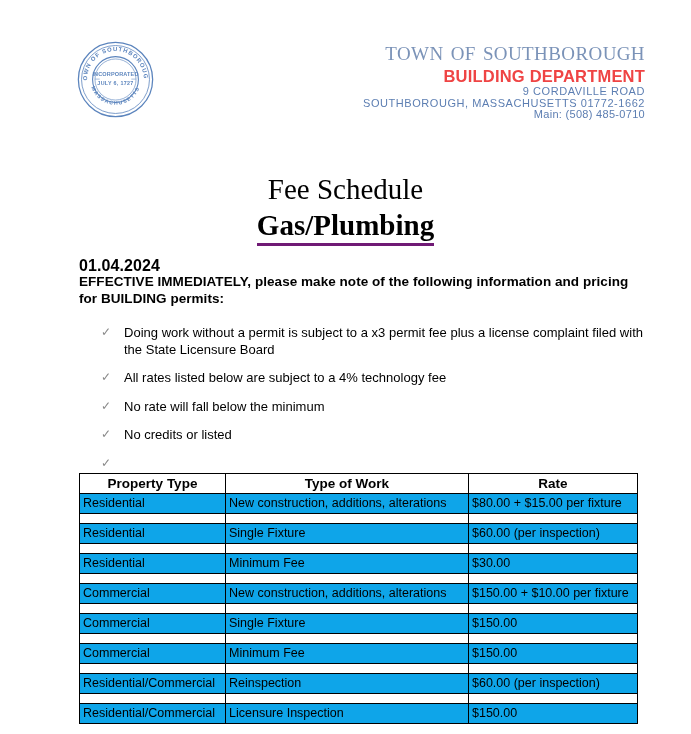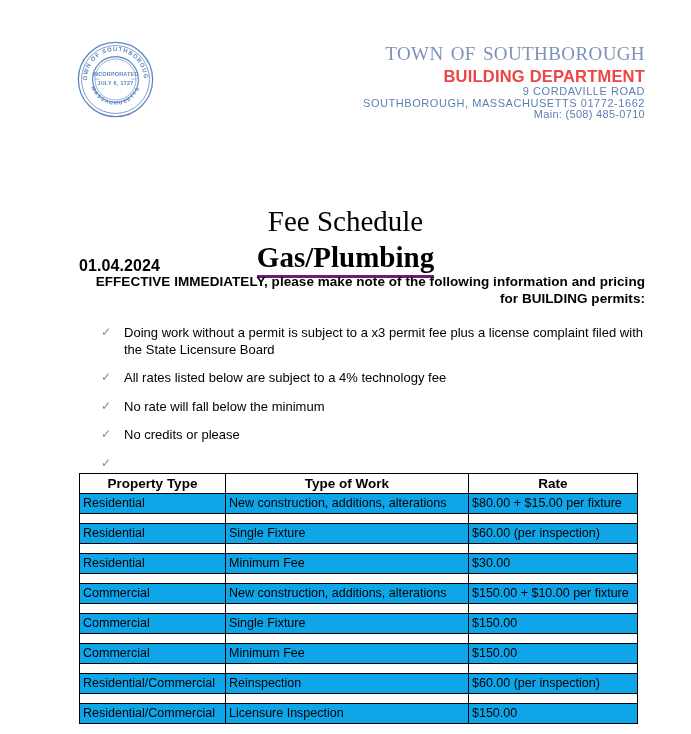--- a/index.html
+++ b/index.html
@@ -75,21 +75,20 @@
     top: 172px;
     left: 0;
     right: 0;
     text-align: center;
   }
   .title-main {
     font-family: "Liberation Serif", serif;
     font-size: 29px;
     line-height: 35px;
     color: #000;
-    margin-top: 32px;
   }
   .title-sub {
     font-family: "Liberation Serif", serif;
     font-size: 29px;
     line-height: 36px;
     font-weight: bold;
     color: #000;
     display: inline-block;
     border-bottom: 3px solid #701a75;
     padding-bottom: 0px;
@@ -107,21 +106,20 @@
     font-weight: bold;
     line-height: 15px;
     letter-spacing: 0.1px;
   }
   .intro {
     font-size: 13.5px;
     font-weight: bold;
     line-height: 16.5px;
     letter-spacing: 0.05px;
     margin-top: 1px;
-    text-align: right;
   }
 
   ul.checklist {
     list-style: none;
     margin: 18px 0 0 0;
     padding: 0 0 0 22px;
   }
   ul.checklist li {
     position: relative;
     font-size: 13px;
@@ -240,21 +238,21 @@
     <li>
       <span class="tick">✓</span>
       <span>All rates listed below are subject to a 4% technology fee</span>
     </li>
     <li>
       <span class="tick">✓</span>
       <span>No rate will fall below the minimum</span>
     </li>
     <li>
       <span class="tick">✓</span>
-      <span>No credits or please</span>
+      <span>No credits or listed</span>
     </li>
     <li>
       <span class="tick">✓</span>
     </li>
   </ul>
 </div>
 
 <div class="fee-table-wrap">
   <table class="fee-table">
     <colgroup>

